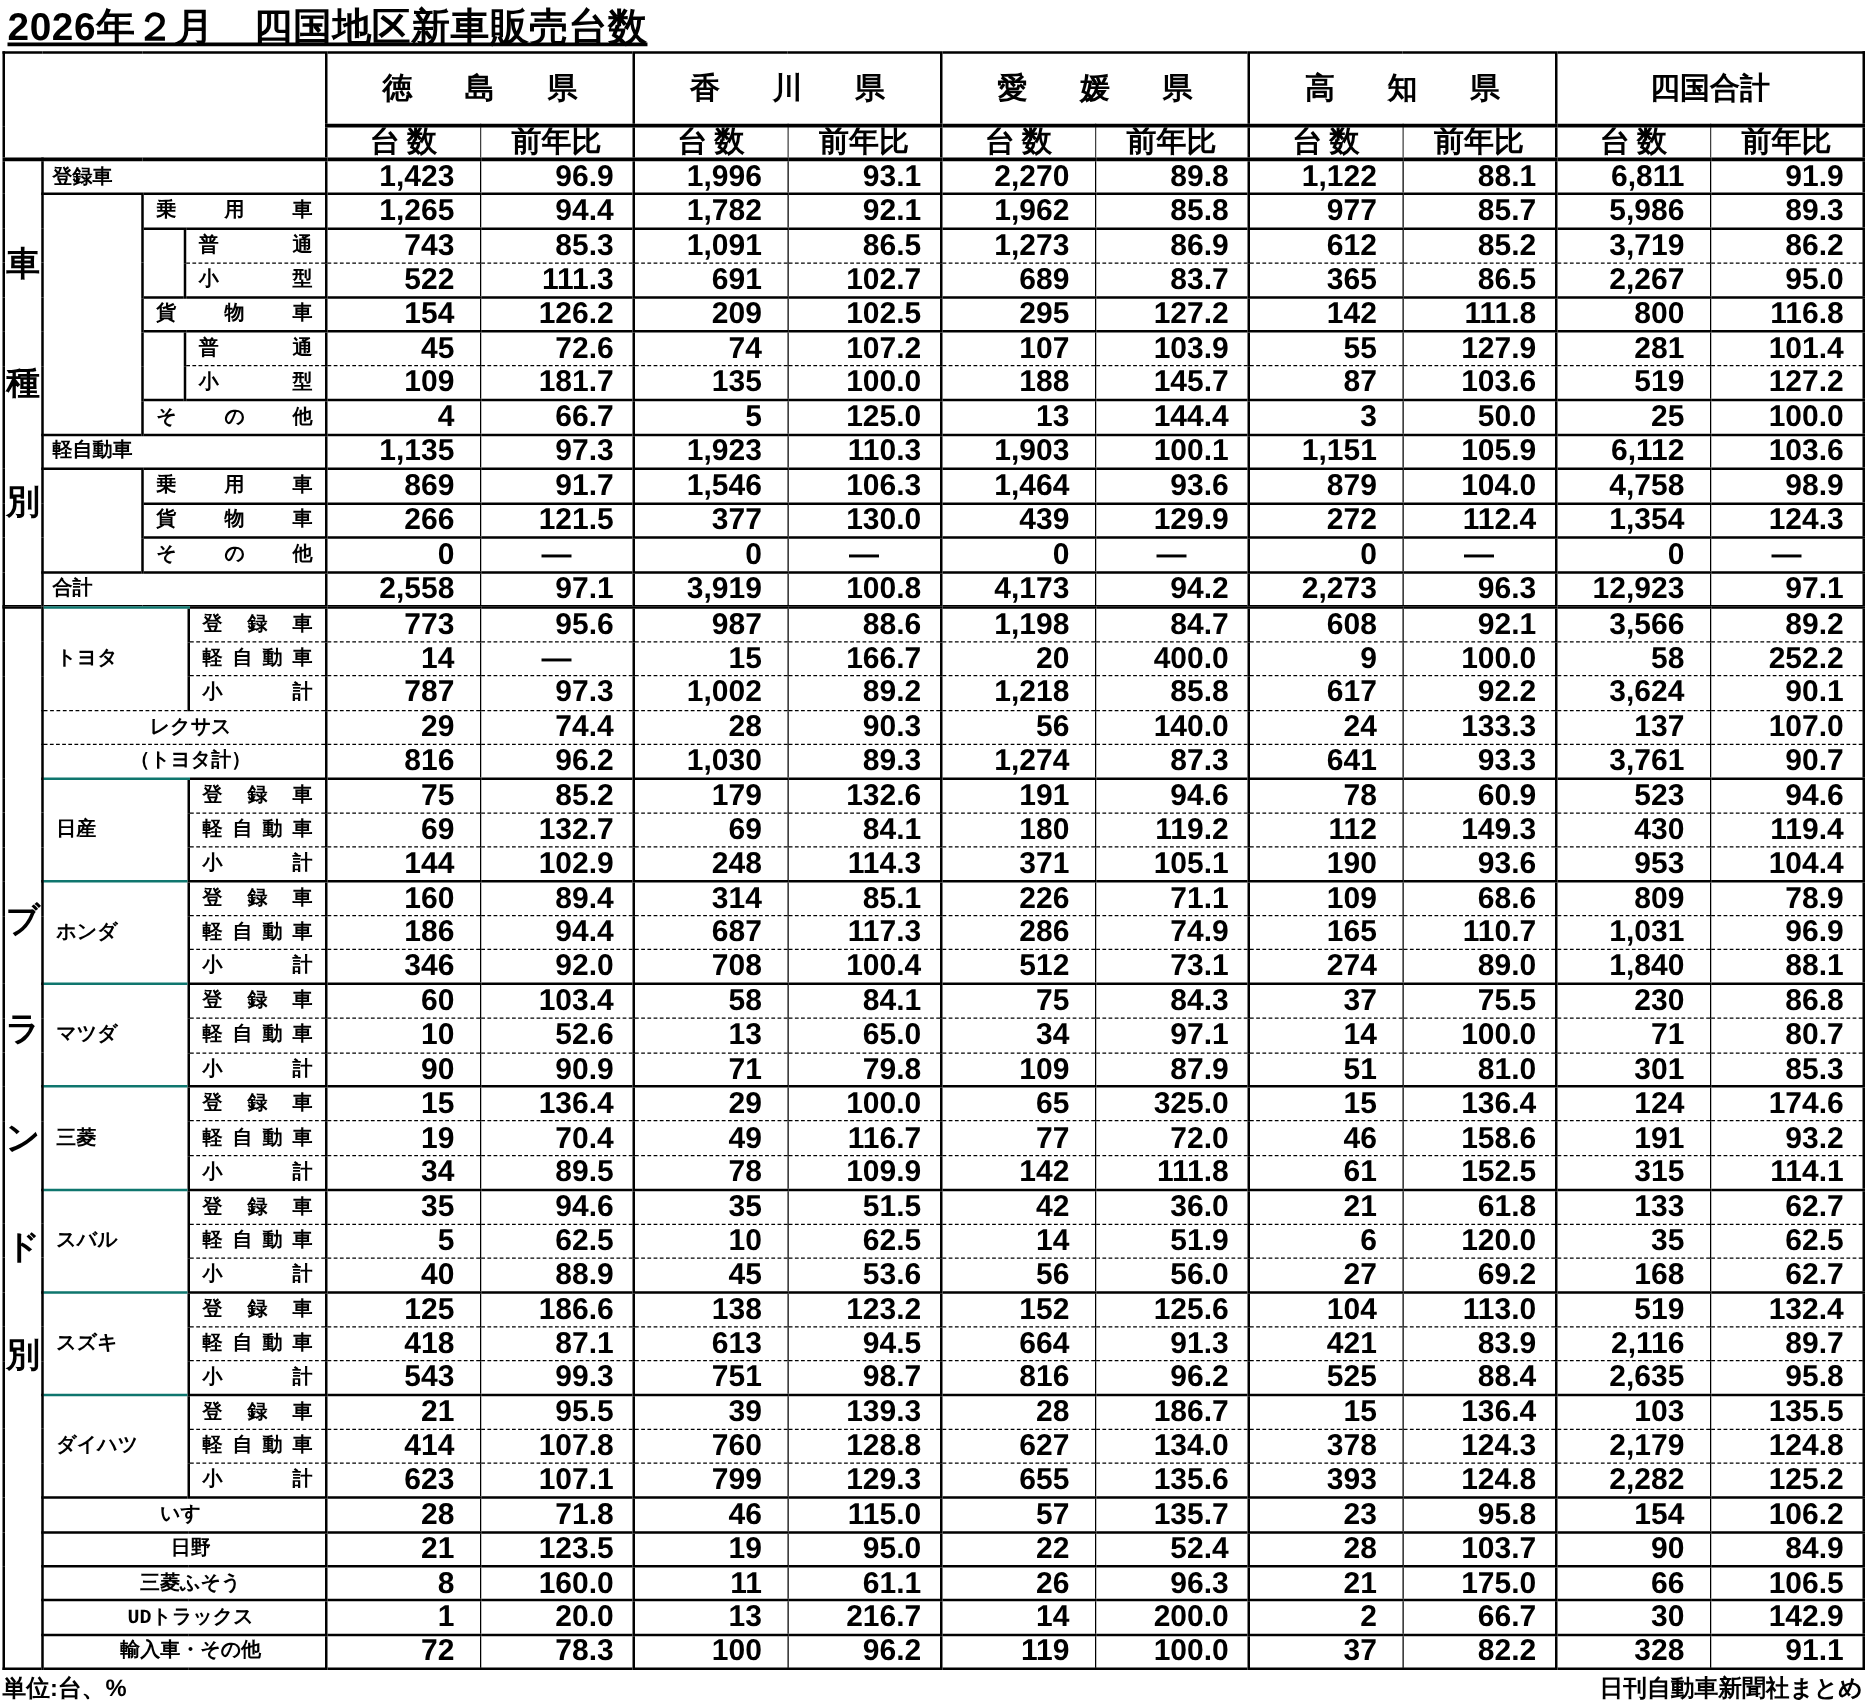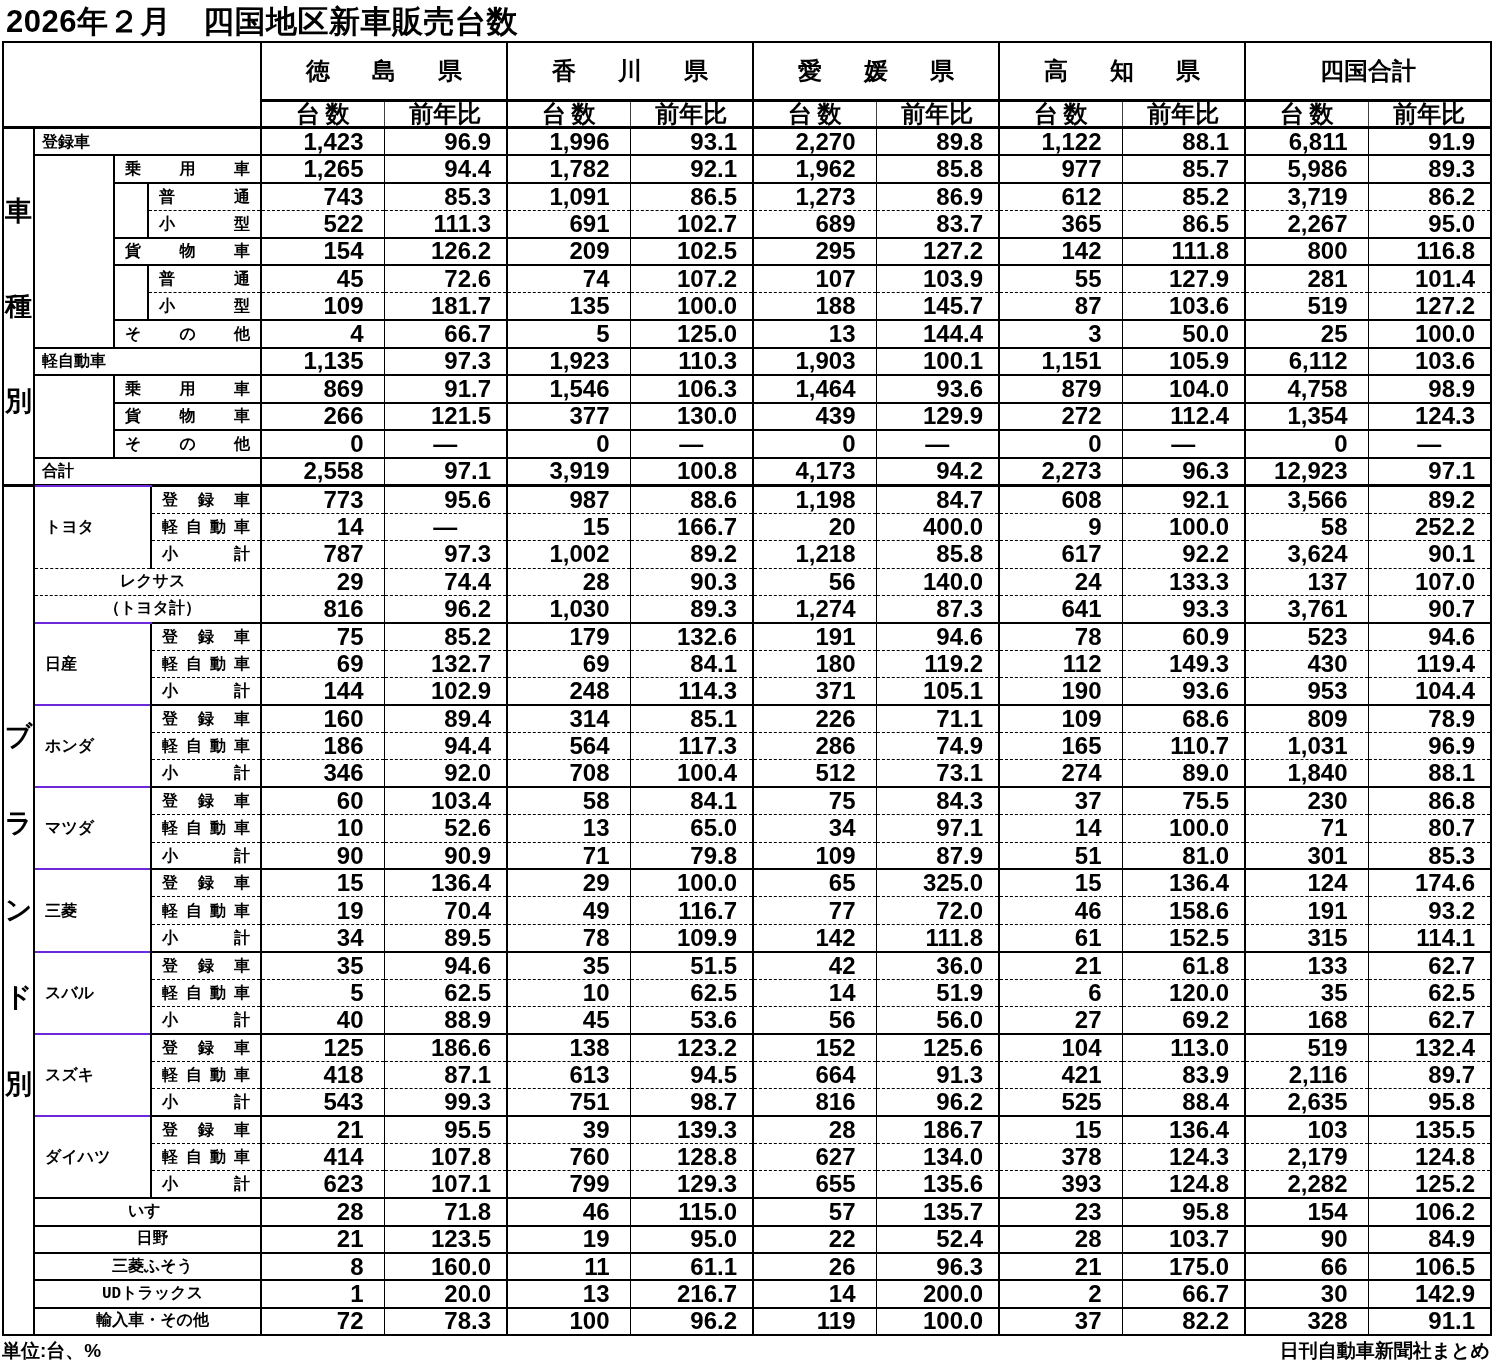--- a/index.html
+++ b/index.html
@@ -1,18 +1,18 @@
 <!DOCTYPE html>
 <html><head>
 <meta charset="utf-8">
 <style>
   html,body{margin:0;padding:0;background:#fff;}
   body{width:1500px;height:1360px;position:relative;overflow:hidden;
        font-family:"Liberation Sans","DejaVu Sans",sans-serif;color:#000;}
-  .title{position:absolute;left:6px;top:1px;font-size:31px;font-weight:bold;letter-spacing:.5px;white-space:pre;}
+  .title{position:absolute;left:6px;top:1px;font-size:31px;font-weight:bold;letter-spacing:.5px;white-space:pre;text-decoration:underline;}
   table{border-collapse:collapse;table-layout:fixed;position:absolute;left:2px;border:2px solid #000;background:#fff;}
   #t1{top:41px;} #t2{top:485px;}
   #t1 thead tr{height:26.5px;}
   #t1 tbody tr{height:27.5px;}
   #t2 tbody tr{height:27.4px;}
   td,th{padding:0;margin:0;font-weight:bold;line-height:1;overflow:hidden;white-space:nowrap;vertical-align:middle;}
   
   .st{border-top:2px solid #000;}
   .dt{border-top:1px dashed #000;}
   .gl{border-left:2px solid #000;}
@@ -21,21 +21,21 @@
   .corner{border-right:2px solid #000;border-bottom:3px solid #000;}
   thead th{border-bottom:3px solid #000;font-size:24px;}
   .rg{border-left:2px solid #000;padding:0 44px;}
   .rg.tight{padding:16px;text-align:center;}
   .hnum{border-left:2px solid #000;padding:0 34px;}
   .hpct{border-left:1px solid #404040;text-align:center;}
   
   .lab,.sub,.single,.brand{font-size:16px;}
   .ll{text-align:left;padding-left:7px;}
   .jl{padding:0 10px;}
-  .brand{text-align:left;padding-left:10px;border-top:2px solid #6d28d9;}
+  .brand{text-align:left;padding-left:10px;border-top:2px solid #0f766e;}
   .single{text-align:center;padding-left:10px;font-family:Liberation Mono, monospace;}
   .jw{display:flex;justify-content:space-between;align-items:center;}
   
   .num,.pct{font-size:24px;font-family:"Liberation Sans","DejaVu Sans",sans-serif;}
   .num{text-align:right;padding-right:20px;}
   .pct{text-align:right;padding-right:15px;}
   .dash{text-align:center;padding-right:0;}
   
   .vh{border-right:2px solid #000;text-align:center;}
   .vt{display:flex;flex-direction:column;align-items:center;justify-content:center;font-size:27px;}
@@ -569,21 +569,21 @@
           <td class="sub jl gl dt">
             <div class="jw">
               <span>軽</span>
               <span>自</span>
               <span>動</span>
               <span>車</span>
             </div>
           </td>
           <td class="num gl dt">186</td>
           <td class="pct tl dt">94.4</td>
-          <td class="num gl dt">564</td>
+          <td class="num gl dt">687</td>
           <td class="pct tl dt">117.3</td>
           <td class="num gl dt">286</td>
           <td class="pct tl dt">74.9</td>
           <td class="num gl dt">165</td>
           <td class="pct tl dt">110.7</td>
           <td class="num gl dt">1,031</td>
           <td class="pct tl dt">96.9</td>
         </tr>
         <tr>
           <td class="sub jl gl dt">

